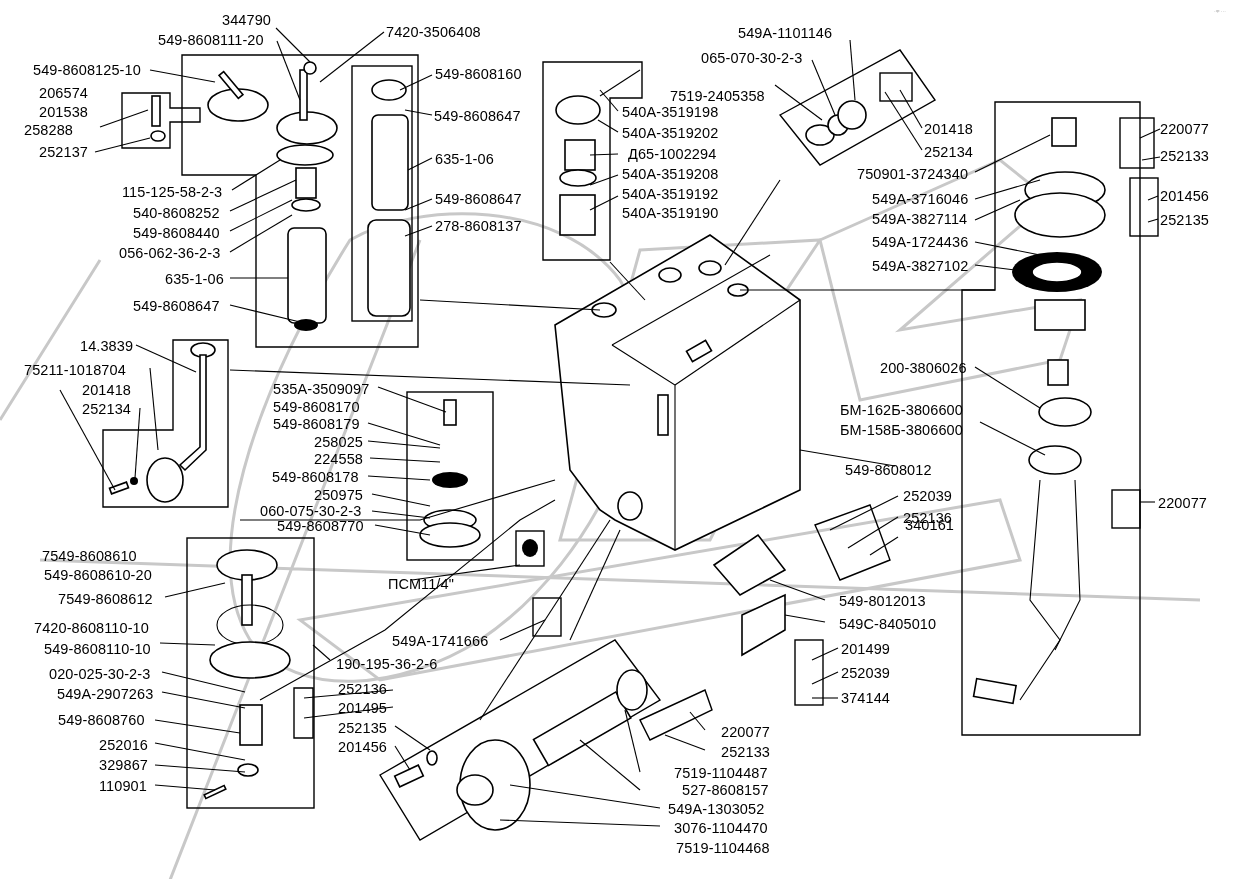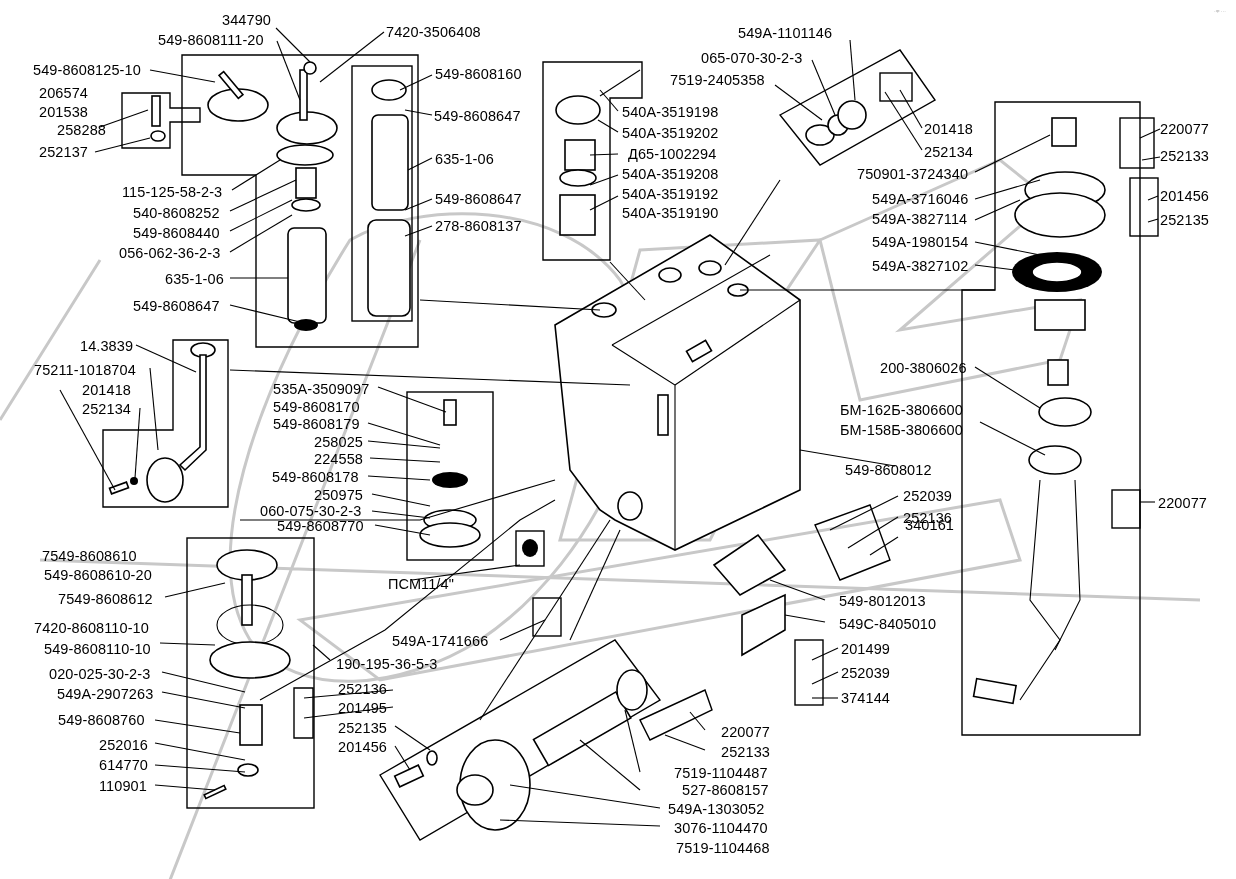--- a/index.html
+++ b/index.html
@@ -240,55 +240,55 @@
     <path class="ln" d="M645 300 L 610 262"></path>
   </g>
 </svg>
 
 <div class="lbl" style="left:222px;top:12px">344790</div>
 <div class="lbl" style="left:158px;top:32px">549-8608111-20</div>
 <div class="lbl" style="left:386px;top:24px">7420-3506408</div>
 <div class="lbl" style="left:33px;top:62px">549-8608125-10</div>
 <div class="lbl" style="left:39px;top:85px">206574</div>
 <div class="lbl" style="left:39px;top:104px">201538</div>
-<div class="lbl" style="left:57px;top:122px">258288</div>
+<div class="lbl" style="left:24px;top:122px">258288</div>
 <div class="lbl" style="left:39px;top:144px">252137</div>
 <div class="lbl" style="left:122px;top:184px">115-125-58-2-3</div>
 <div class="lbl" style="left:133px;top:205px">540-8608252</div>
 <div class="lbl" style="left:133px;top:225px">549-8608440</div>
 <div class="lbl" style="left:119px;top:245px">056-062-36-2-3</div>
 <div class="lbl" style="left:165px;top:271px">635-1-06</div>
 <div class="lbl" style="left:133px;top:298px">549-8608647</div>
 <div class="lbl" style="left:435px;top:66px">549-8608160</div>
 <div class="lbl" style="left:434px;top:108px">549-8608647</div>
 <div class="lbl" style="left:435px;top:151px">635-1-06</div>
 <div class="lbl" style="left:435px;top:191px">549-8608647</div>
 <div class="lbl" style="left:435px;top:218px">278-8608137</div>
 <div class="lbl" style="left:622px;top:104px">540A-3519198</div>
 <div class="lbl" style="left:622px;top:125px">540A-3519202</div>
 <div class="lbl" style="left:628px;top:146px">Д65-1002294</div>
 <div class="lbl" style="left:622px;top:166px">540A-3519208</div>
 <div class="lbl" style="left:622px;top:186px">540A-3519192</div>
 <div class="lbl" style="left:622px;top:205px">540A-3519190</div>
 <div class="lbl" style="left:738px;top:25px">549A-1101146</div>
 <div class="lbl" style="left:701px;top:50px">065-070-30-2-3</div>
-<div class="lbl" style="left:670px;top:72px">7519-2405358</div>
+<div class="lbl" style="left:670px;top:88px">7519-2405358</div>
 <div class="lbl" style="left:924px;top:121px">201418</div>
 <div class="lbl" style="left:924px;top:144px">252134</div>
 <div class="lbl" style="left:857px;top:166px">750901-3724340</div>
 <div class="lbl" style="left:872px;top:191px">549A-3716046</div>
 <div class="lbl" style="left:872px;top:211px">549A-3827114</div>
-<div class="lbl" style="left:872px;top:234px">549A-1980154</div>
+<div class="lbl" style="left:872px;top:234px">549A-1724436</div>
 <div class="lbl" style="left:872px;top:258px">549A-3827102</div>
 <div class="lbl" style="left:1160px;top:121px">220077</div>
 <div class="lbl" style="left:1160px;top:148px">252133</div>
 <div class="lbl" style="left:1160px;top:188px">201456</div>
 <div class="lbl" style="left:1160px;top:212px">252135</div>
 <div class="lbl" style="left:80px;top:338px">14.3839</div>
-<div class="lbl" style="left:34px;top:362px">75211-1018704</div>
+<div class="lbl" style="left:24px;top:362px">75211-1018704</div>
 <div class="lbl" style="left:82px;top:382px">201418</div>
 <div class="lbl" style="left:82px;top:401px">252134</div>
 <div class="lbl" style="left:273px;top:381px">535A-3509097</div>
 <div class="lbl" style="left:273px;top:399px">549-8608170</div>
 <div class="lbl" style="left:273px;top:416px">549-8608179</div>
 <div class="lbl" style="left:314px;top:434px">258025</div>
 <div class="lbl" style="left:314px;top:451px">224558</div>
 <div class="lbl" style="left:272px;top:469px">549-8608178</div>
 <div class="lbl" style="left:314px;top:487px">250975</div>
 <div class="lbl" style="left:260px;top:503px">060-075-30-2-3</div>
@@ -305,26 +305,26 @@
 <div class="lbl" style="left:839px;top:593px">549-8012013</div>
 <div class="lbl" style="left:839px;top:616px">549C-8405010</div>
 <div class="lbl" style="left:841px;top:641px">201499</div>
 <div class="lbl" style="left:841px;top:665px">252039</div>
 <div class="lbl" style="left:841px;top:690px">374144</div>
 <div class="lbl" style="left:42px;top:548px">7549-8608610</div>
 <div class="lbl" style="left:44px;top:567px">549-8608610-20</div>
 <div class="lbl" style="left:58px;top:591px">7549-8608612</div>
 <div class="lbl" style="left:34px;top:620px">7420-8608110-10</div>
 <div class="lbl" style="left:44px;top:641px">549-8608110-10</div>
-<div class="lbl" style="left:336px;top:656px">190-195-36-5-3</div>
+<div class="lbl" style="left:336px;top:656px">190-195-36-2-6</div>
 <div class="lbl" style="left:49px;top:666px">020-025-30-2-3</div>
 <div class="lbl" style="left:57px;top:686px">549A-2907263</div>
 <div class="lbl" style="left:58px;top:712px">549-8608760</div>
 <div class="lbl" style="left:99px;top:737px">252016</div>
-<div class="lbl" style="left:99px;top:757px">614770</div>
+<div class="lbl" style="left:99px;top:757px">329867</div>
 <div class="lbl" style="left:99px;top:778px">110901</div>
 <div class="lbl" style="left:338px;top:681px">252136</div>
 <div class="lbl" style="left:338px;top:700px">201495</div>
 <div class="lbl" style="left:338px;top:720px">252135</div>
 <div class="lbl" style="left:338px;top:739px">201456</div>
 <div class="lbl" style="left:392px;top:633px">549A-1741666</div>
 <div class="lbl" style="left:721px;top:724px">220077</div>
 <div class="lbl" style="left:721px;top:744px">252133</div>
 <div class="lbl" style="left:674px;top:765px">7519-1104487</div>
 <div class="lbl" style="left:682px;top:782px">527-8608157</div>

